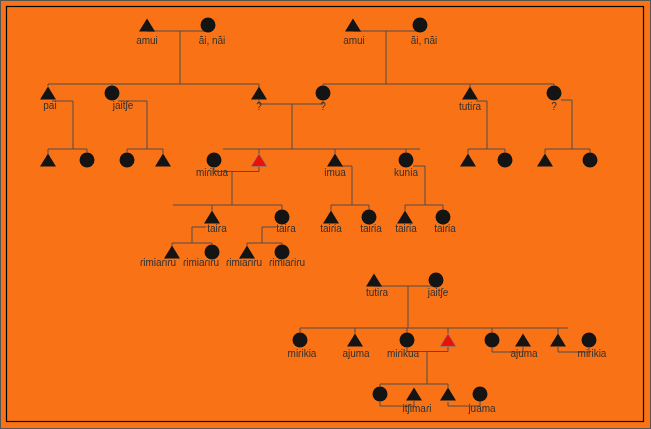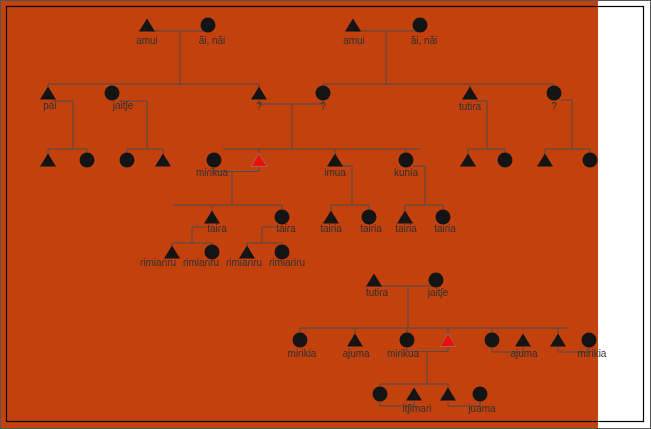--- a/index.html
+++ b/index.html
@@ -1,17 +1,17 @@
 <!DOCTYPE html>
 <html><head>
 <meta charset="utf-8">
 <style>
   html,body{margin:0;padding:0;background:#fff;}
   .stage{
-    position:relative;width:598px;height:429px;background:#c2410c;
+    position:relative;width:651px;height:429px;background:#f97316;
     font-family:"Liberation Sans", sans-serif;
   }
   svg{display:block;}
   .lines path{stroke:#4d4d4d;stroke-width:1;fill:none;}
   .sym{fill:#141414;stroke:none;}
   .ego{fill:#e8120b;stroke:#8a8a8a;stroke-width:0.6;}
   .lbl{
     font-family:"Liberation Sans", sans-serif;
     font-size:10px;fill:#303030;text-anchor:middle;
   }

